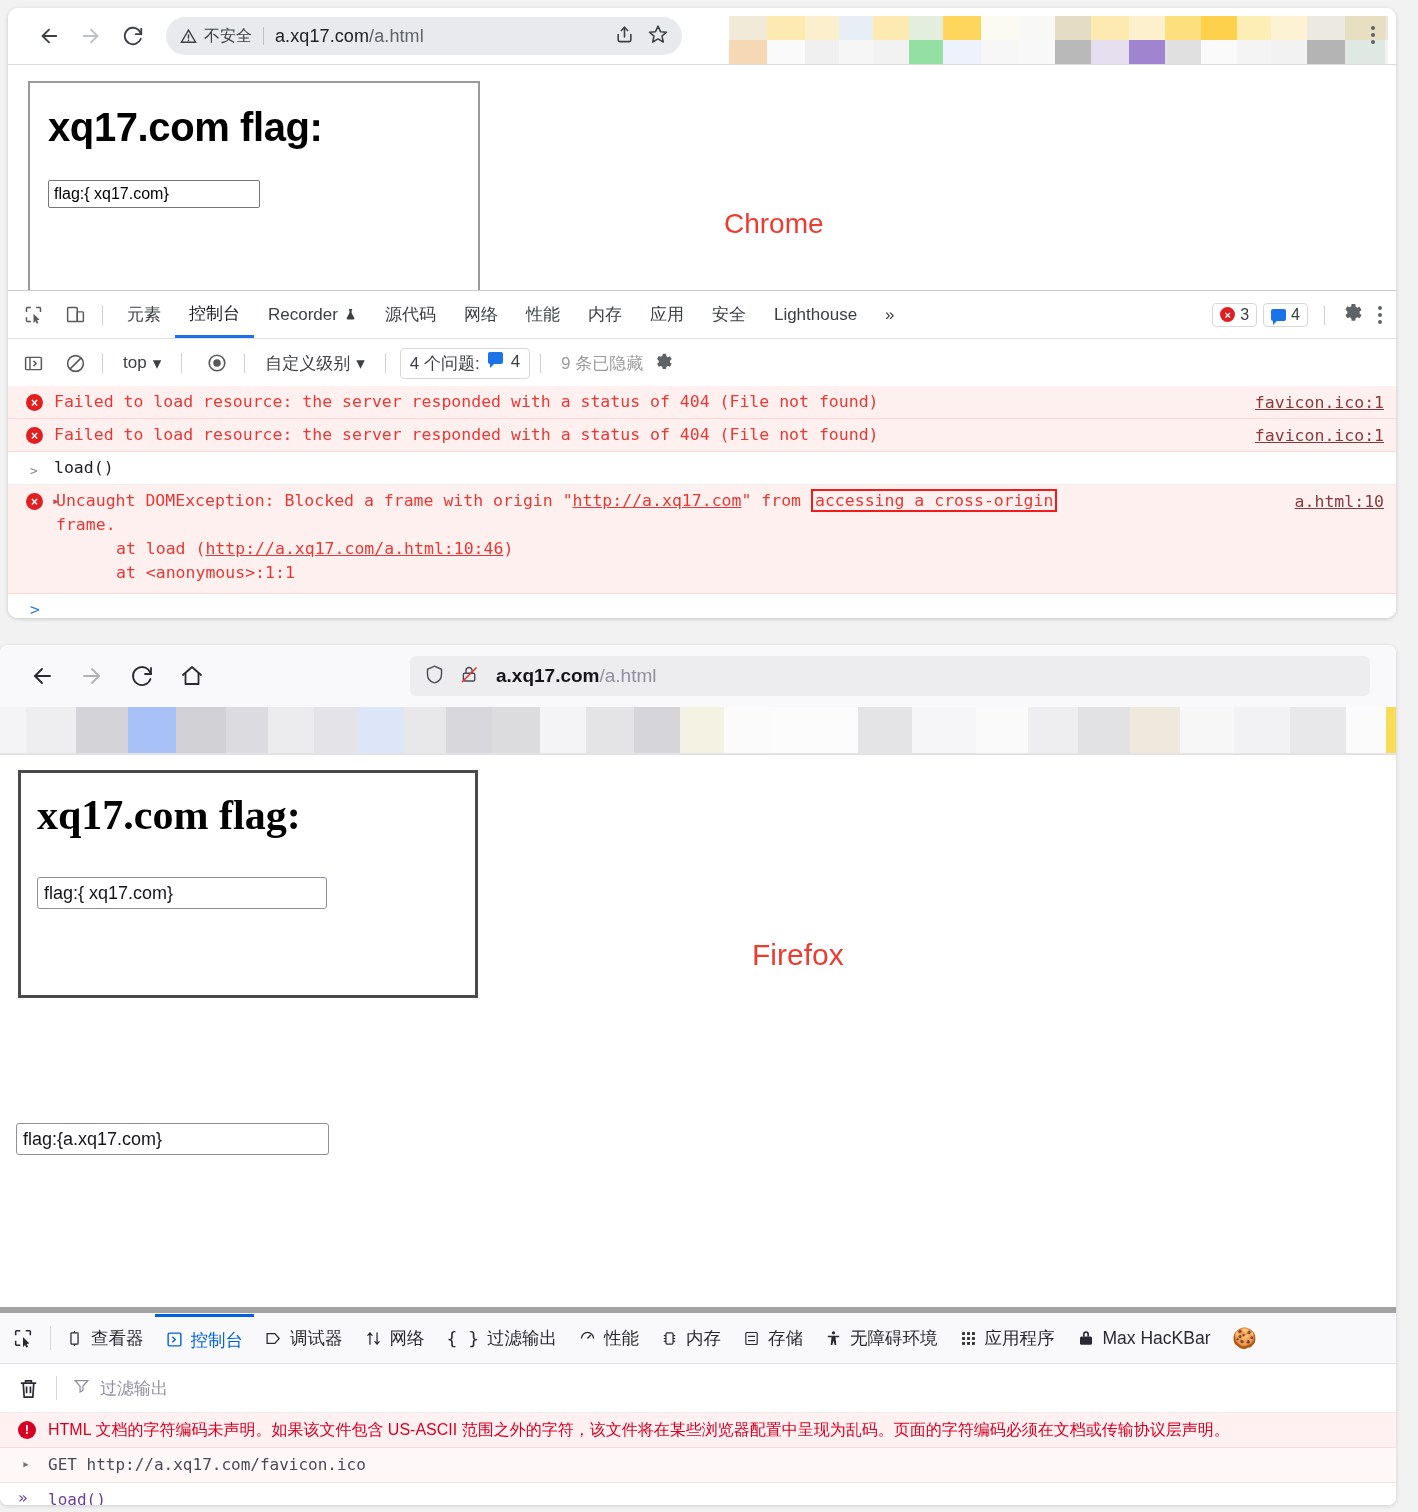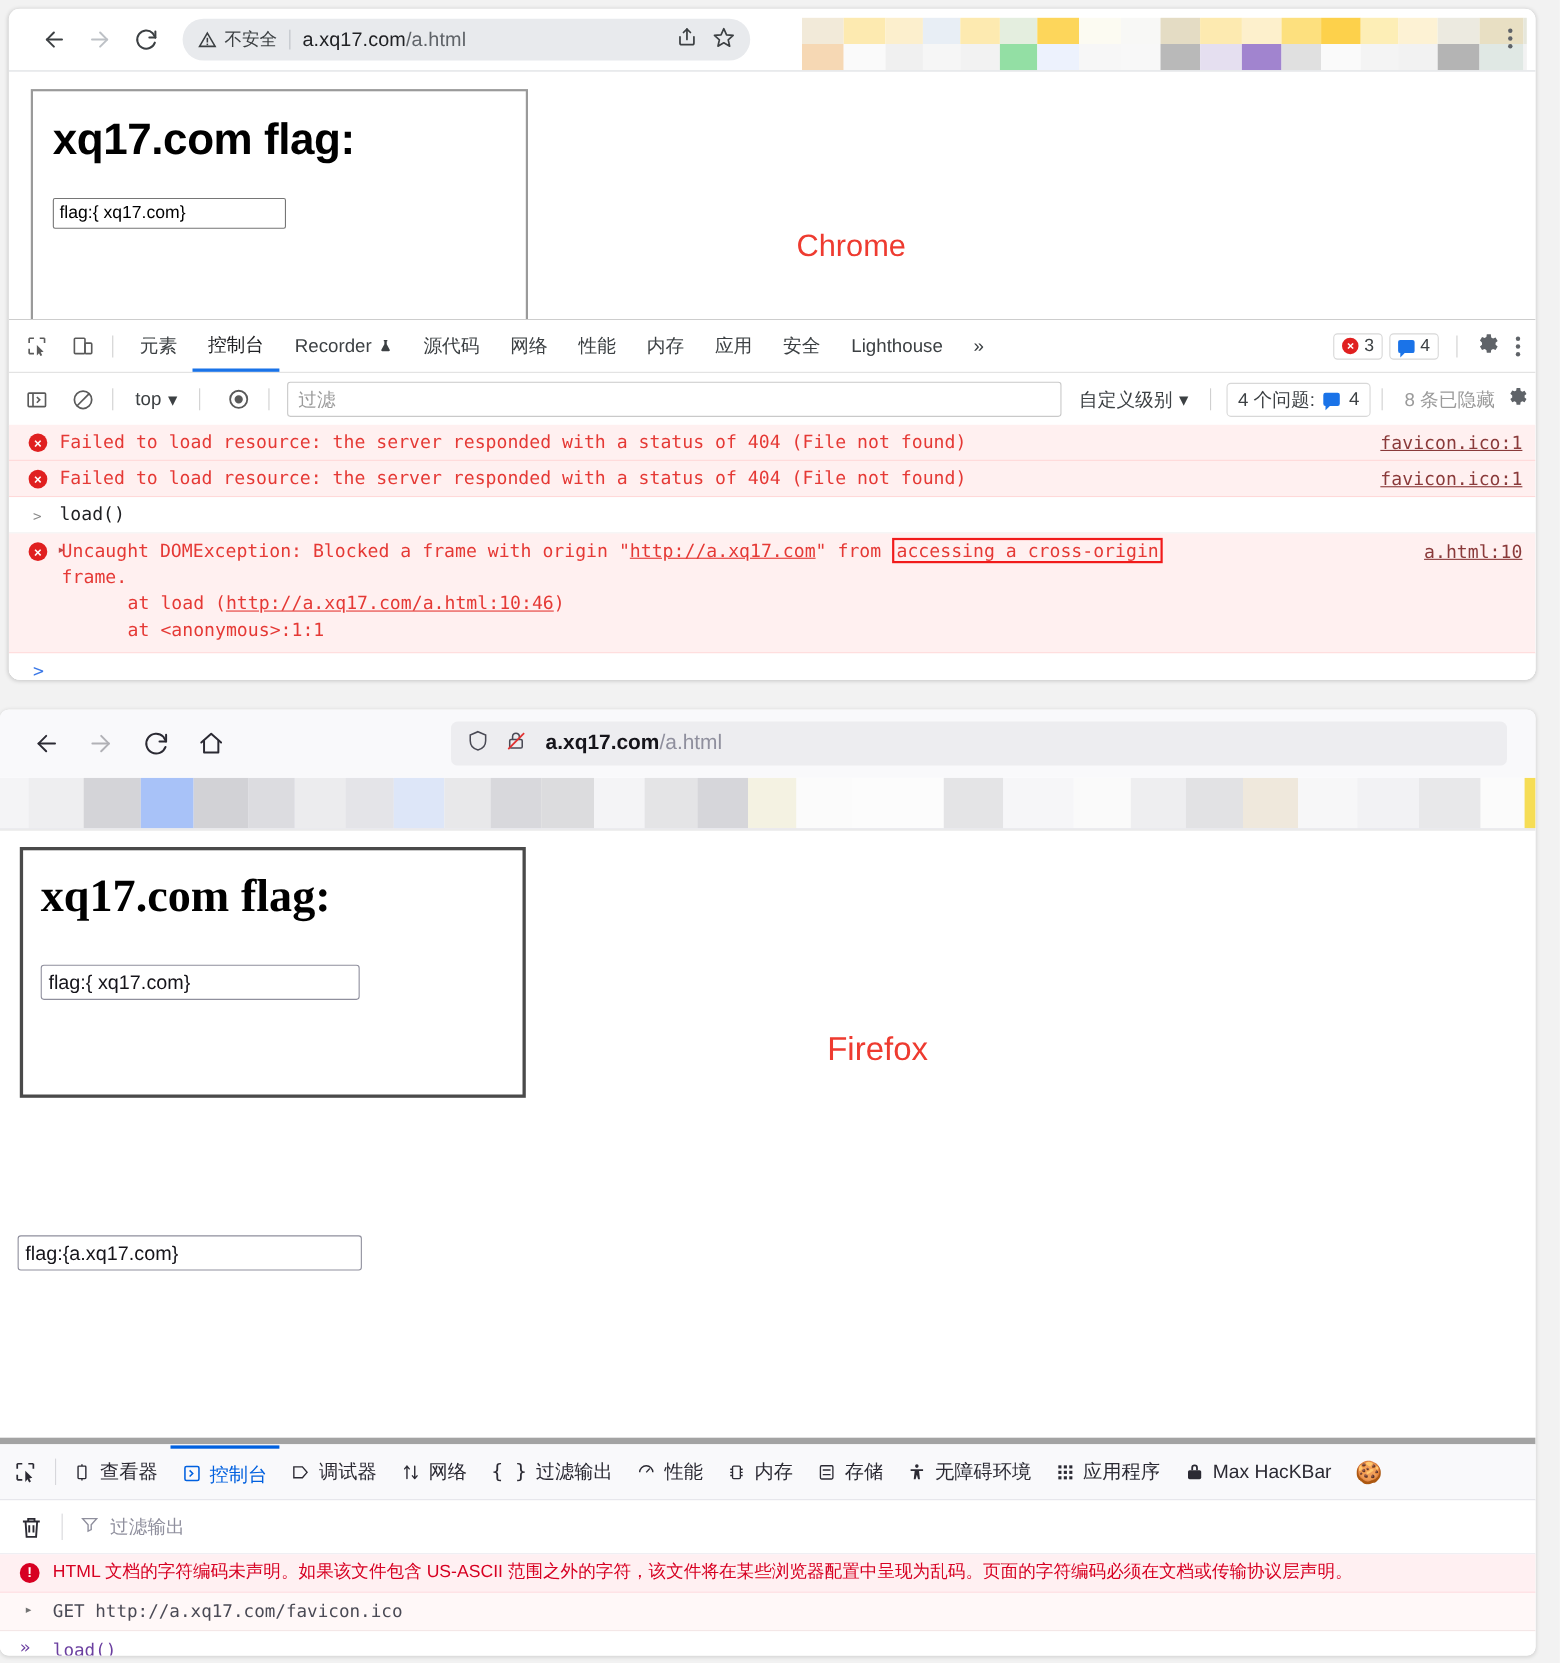--- a/index.html
+++ b/index.html
@@ -107,21 +107,21 @@
 
   .cdt-filterbar{
     height:48px;display:flex;align-items:center;border-bottom:1px solid #e0e0e0;background:#fff;
   }
   .filter-input{
     flex:1;height:30px;border:1px solid #c9c9c9;border-radius:3px;margin:0 6px;
     display:flex;align-items:center;padding:0 9px;color:#9b9b9b;font-size:17px;background:#fff;
   }
   .level-sel{display:flex;align-items:center;gap:6px;font-size:17px;color:#3c4043;padding:0 10px;white-space:nowrap;}
   .issues-box{
-    display:flex;align-items:center;gap:8px;border:1px solid #d8d8d8;border-radius:4px;
+    display:flex;gap:8px;border:1px solid #d8d8d8;border-radius:4px;
     padding:3px 9px;font-size:17px;color:#3c4043;margin-left:4px;white-space:nowrap;
   }
   .hidden-count{font-size:17px;color:#9b9b9b;padding:0 10px;white-space:nowrap;}
 
   .console-body{position:absolute;left:0;right:0;top:95px;bottom:0;overflow:hidden;background:#fff;}
   .cmsg{
     font-family:"DejaVu Sans Mono", monospace;font-size:16.5px;line-height:24px;
     padding:4px 8px 4px 46px;position:relative;box-sizing:border-box;
   }
   .cmsg.err{background:#fff0f0;color:#e53935;border-bottom:1px solid #ffd6d6;}
@@ -452,33 +452,32 @@
           <span>▾</span>
         </div>
         <div class="cdt-vsep"></div>
         <div class="cdt-icnbtn">
           <svg width="22" height="22" viewBox="0 0 24 24" fill="none" stroke="currentColor" stroke-width="1.8">
               <circle cx="12" cy="12" r="8.5"></circle>
               <circle cx="12" cy="12" r="3.2" fill="currentColor"></circle>
             </svg>
         </div>
         <div class="cdt-vsep"></div>
-        <div class="filter-input">过滤</div>
         <div class="level-sel">
           <span>自定义级别</span>
           <span>▾</span>
         </div>
         <div class="cdt-vsep"></div>
         <div class="issues-box">
           <span>4 个问题:</span>
           <span class="msg-icon"></span>
           <span>4</span>
         </div>
         <div class="cdt-vsep"></div>
-        <div class="hidden-count">8 条已隐藏</div>
+        <div class="hidden-count">9 条已隐藏</div>
         <span class="gear" style="padding-right:6px">
           <svg width="21" height="21" viewBox="0 0 24 24" fill="currentColor">
               <path d="M12 8a4 4 0 1 0 0 8 4 4 0 0 0 0-8zm0 6.2a2.2 2.2 0 1 1 0-4.4 2.2 2.2 0 0 1 0 4.4z"></path>
               <path d="M19.4 13a7.6 7.6 0 0 0 0-2l2-1.6-2-3.4-2.4 1a7.5 7.5 0 0 0-1.7-1L14.9 3h-3.8l-.4 2.6c-.6.2-1.2.6-1.7 1l-2.4-1-2 3.4L6.6 11a7.6 7.6 0 0 0 0 2l-2 1.6 2 3.4 2.4-1c.5.4 1.1.8 1.7 1l.4 2.6h3.8l.4-2.6c.6-.2 1.2-.6 1.7-1l2.4 1 2-3.4-2-1.6z"></path>
             </svg>
         </span>
       </div>
 
       <div class="console-body">
 

